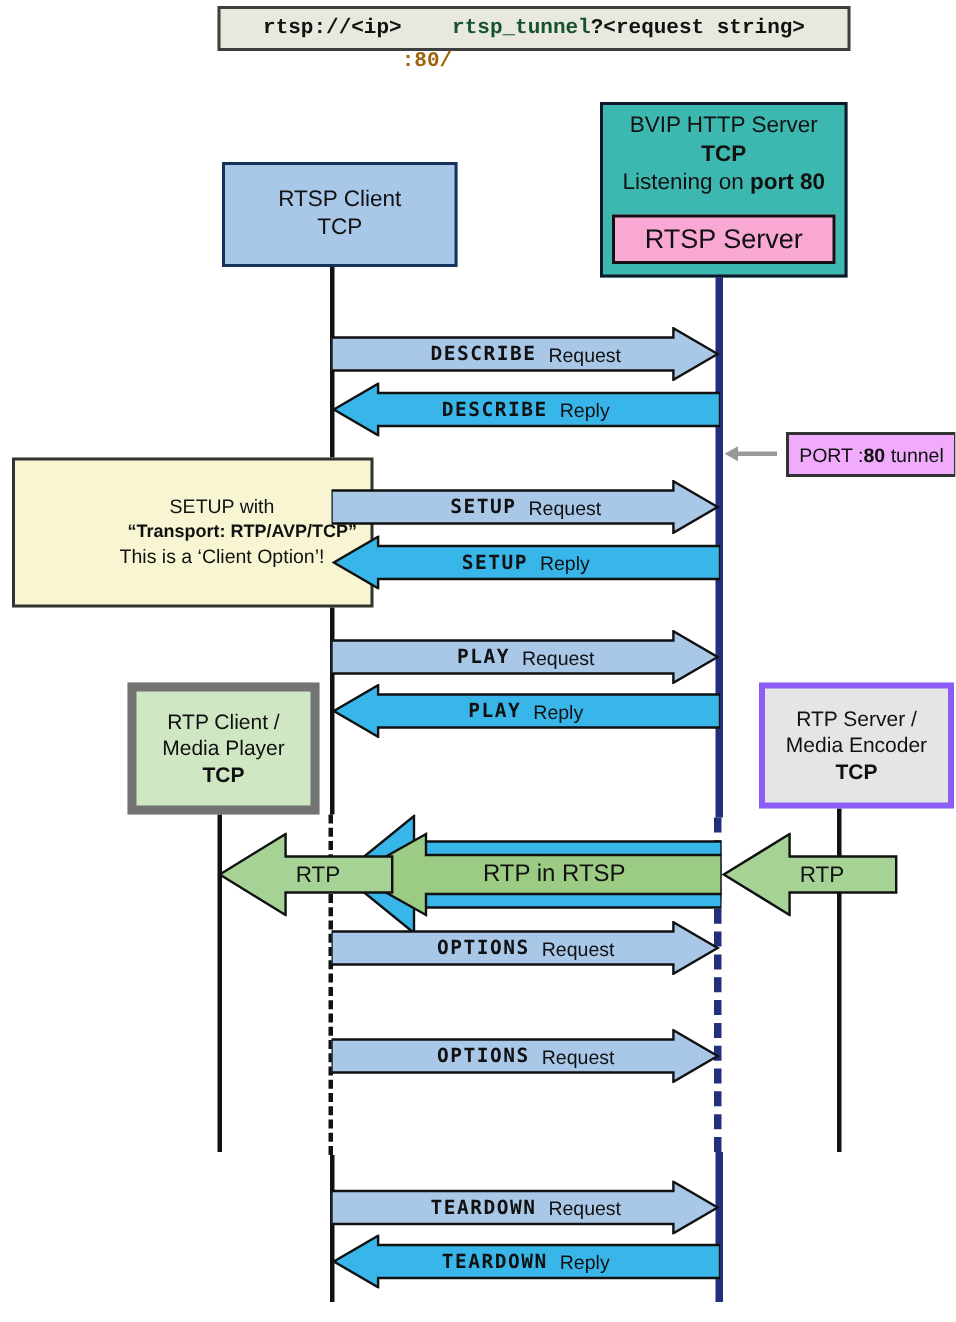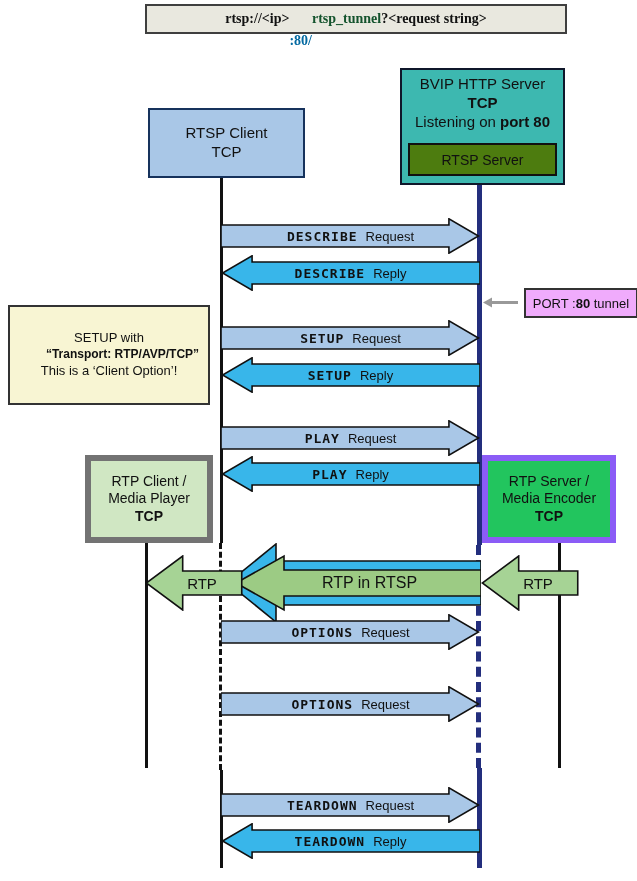--- a/index.html
+++ b/index.html
@@ -3,47 +3,47 @@
 <meta charset="utf-8">
 <style>
   html,body{margin:0;padding:0;background:#fff;}
   #stage{position:relative;width:637px;height:881px;background:#fff;overflow:hidden;
          font-family:"Liberation Sans",sans-serif;color:#111;}
   .abs{position:absolute;}
 
   
   .title-box{left:145px;top:4px;width:418px;height:26px;background:#e9e8df;
     border:2px solid #3f3f3f;display:flex;align-items:center;justify-content:center;
-    font-family:Liberation Serif, serif;font-weight:bold;font-size:14px;
+    font-family:Liberation Mono, monospace;font-weight:bold;font-size:14px;
     white-space:pre;}
-  .title-port{color:#0369a1;margin-top:44px;}
+  .title-port{color:#a16207;margin-top:44px;}
   .title-tunnel{color:#14532d;}
 
   
   .actor{display:flex;flex-direction:column;align-items:center;justify-content:center;
     text-align:center;line-height:1.25;}
   .rtsp-client-box{left:148px;top:108px;width:153px;height:66px;background:#a9c7e7;
     border:2px solid #16325c;font-size:15px;}
   .bvip-box{left:400px;top:68px;width:161px;height:108px;background:#3db8b0;
     border:2px solid #0f172a;font-size:15px;justify-content:flex-start;padding-top:5px;}
-  .rtsp-server-inner{left:408px;top:143px;width:145px;height:29px;background:#4d7c0f;
-    border:2px solid #111;display:flex;align-items:center;justify-content:center;font-size:14px;}
+  .rtsp-server-inner{left:408px;top:143px;width:145px;height:29px;background:#f9a8d4;
+    border:2px solid #111;display:flex;align-items:center;justify-content:center;font-size:18px;}
   .rtp-client-box{left:85px;top:455px;width:116px;height:76px;background:#d0e7c3;
     border:6px solid #737373;font-size:14px;}
-  .rtp-server-box{left:482px;top:455px;width:122px;height:76px;background:#22c55e;
-    border:6px solid #8b5cf6;font-size:14px;}
+  .rtp-server-box{left:506px;top:455px;width:122px;height:76px;background:#e5e5e5;
+    border:4px solid #8b5cf6;font-size:14px;}
   .b{font-weight:bold;}
 
   
   .port-note{left:524px;top:288px;width:110px;height:26px;background:#f0abfc;
     border:2px solid #333;display:flex;align-items:center;justify-content:center;
     font-size:13px;white-space:pre;}
   .setup-note{left:8px;top:305px;width:198px;height:96px;background:#f8f5d3;
     border:2px solid #333;display:flex;flex-direction:column;align-items:center;
-    justify-content:center;text-align:center;font-size:13px;line-height:1.3;}
+    justify-content:center;text-align:center;font-size:13px;line-height:1.3;padding-left:39px;}
   .setup-note .mono{font-family:Liberation Sans, sans-serif;
     font-weight:bold;font-size:12px;margin-left:27px;}
   .setup-note .opt{font-weight:normal;}
 
   
   .ln{position:absolute;}
   .black-line{background:#111;width:3px;}
   .navy-line{background:#232e7d;width:5px;}
   .black-dashed{width:0;border-left:3px dashed #111;}
   .navy-dashed{width:0;border-left:5px dashed #232e7d;}
@@ -54,21 +54,21 @@
   .msg .lbl{position:absolute;inset:0;display:flex;align-items:center;justify-content:center;
     font-size:13px;}
   .method{font-family:"DejaVu Sans Mono","Liberation Mono",monospace;font-weight:bold;
     letter-spacing:1px;margin-right:8px;}
   .req-fill{fill:#a9c7e7;stroke:#111;stroke-width:1.6;}
   .rep-fill{fill:#38b6ea;stroke:#111;stroke-width:1.6;}
   .grn-fill{fill:#a6d395;stroke:#111;stroke-width:1.6;}
   .grn2-fill{fill:#9ccb84;stroke:#111;stroke-width:1.6;}
 
   
-  .rtp-small{width:98px;height:56px;}
+  .rtp-small{width:98px;height:56px;padding-left:20px;}
   .rtp-small svg{position:absolute;left:0;top:0;width:100%;height:100%;}
   .rtp-small .lbl{position:absolute;inset:0;display:flex;align-items:center;
     justify-content:center;padding-left:16px;font-size:15px;}
   .rtp-big{left:224px;top:543px;width:257px;height:80px;}
   .rtp-big svg{position:absolute;left:0;top:0;width:100%;height:100%;}
   .rtp-big .lbl{position:absolute;inset:0;display:flex;align-items:center;
     justify-content:center;padding-left:34px;font-size:16px;}
 </style>
 </head>
 <body>

